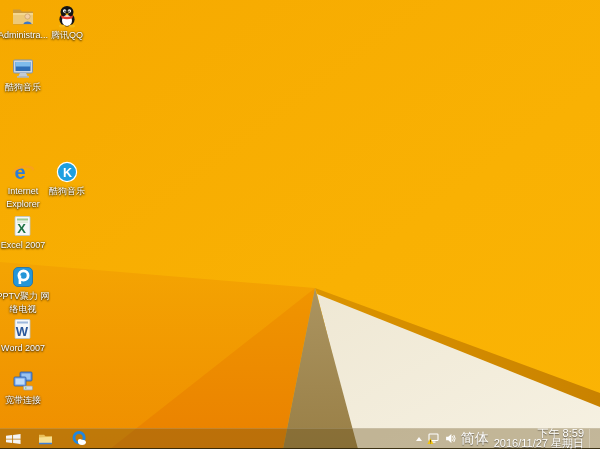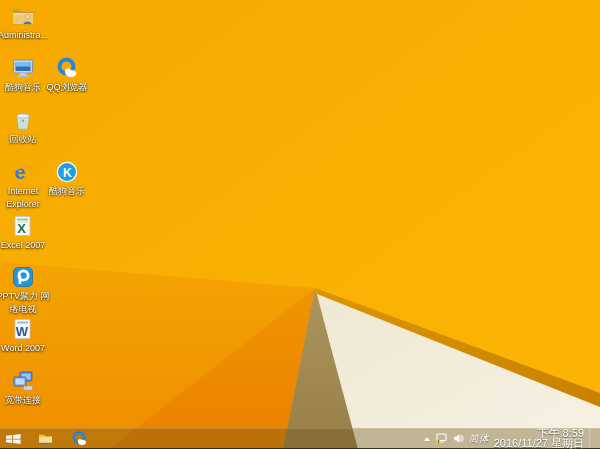--- a/index.html
+++ b/index.html
@@ -14,21 +14,21 @@
       white-space:nowrap;text-shadow:0 1px 2px rgba(0,0,0,.85),0 0 2px rgba(0,0,0,.6);}
   .dl:empty{margin-top:0;}
 
   
   .taskbar{position:absolute;left:0;bottom:0;width:600px;height:21px;box-sizing:border-box;
            background:rgba(104,80,26,0.36);border-top:1px solid rgba(255,255,255,0.14);
            border-bottom:1px solid rgba(46,36,8,0.9);display:flex;align-items:center;}
   .tb-left{display:flex;align-items:center;height:100%;}
   .tb-btn{width:26px;height:100%;display:flex;align-items:center;justify-content:center;}
   .tb-right{margin-left:auto;display:flex;align-items:center;height:100%;gap:5px;padding-right:6px;}
-  .tray-ime{font-size:10px;color:#fff;text-shadow:0 1px 1px rgba(0,0,0,.5);font-style:italic;}
+  .tray-ime{font-size:14px;color:#fff;text-shadow:0 1px 1px rgba(0,0,0,.5);}
   .tray-clock{display:flex;flex-direction:column;align-items:flex-end;justify-content:center;
               font-size:11px;line-height:9.5px;color:#fff;text-shadow:0 1px 1px rgba(0,0,0,.5);min-width:62px;}
   .arrow-up{width:0;height:0;border-left:3.5px solid transparent;border-right:3.5px solid transparent;
             border-bottom:4.5px solid #fff;opacity:.95;}
   .show-desktop{width:4px;height:100%;border-left:1px solid rgba(255,255,255,0.25);}
 </style>
 </head>
 <body>
 
 <div class="screen">
@@ -74,53 +74,51 @@
       <path d="M2 5.5 h7 l2 2 h11 v13 H2z" fill="#C99A3F"></path>
       <path d="M2 9 h20 v11 H2z" fill="#EDC978"></path>
       <path d="M2 9 h20 v2 H2z" fill="#F4D78F"></path>
       <circle cx="16.5" cy="12.5" r="2.6" fill="#F3CFA5" stroke="#B98B55" stroke-width="0.5"></circle>
       <path d="M12.5 20 c0-3.4 8-3.4 8 0z" fill="#3C78C8"></path>
     </svg>
     <span class="dl">Administra...</span>
     <span class="dl"></span>
   </div>
 
+  <div class="dicon" style="left:44px;top:4px">
+    <svg class="ig" viewBox="0 0 24 24">
+      <ellipse cx="12" cy="8" rx="6.5" ry="6" fill="#141414"></ellipse>
+      <ellipse cx="12" cy="15.5" rx="7.6" ry="7" fill="#141414"></ellipse>
+      <ellipse cx="12" cy="16.5" rx="5" ry="5.4" fill="#ffffff"></ellipse>
+      <circle cx="9.6" cy="7" r="1.7" fill="#fff"></circle>
+        <circle cx="14.4" cy="7" r="1.7" fill="#fff"></circle>
+      <circle cx="10" cy="7.2" r="0.75" fill="#000"></circle>
+        <circle cx="14" cy="7.2" r="0.75" fill="#000"></circle>
+      <path d="M10 9.6 h4 l-2 2.2z" fill="#F6B916"></path>
+      <path d="M5.8 11.2 q6.2 3.2 12.4 0 l-1 3 q-5.2 2.2 -10.4 0z" fill="#E43D30"></path>
+      <ellipse cx="7" cy="22" rx="3" ry="1.5" fill="#F6B916"></ellipse>
+      <ellipse cx="17" cy="22" rx="3" ry="1.5" fill="#F6B916"></ellipse>
+    </svg>
+    <span class="dl">腾讯QQ</span>
+    <span class="dl"></span>
+  </div>
 
   <div class="dicon" style="left:0;top:56px">
     <svg class="ig" viewBox="0 0 24 24">
       <rect x="2.5" y="4" width="19" height="13" rx="1.2" fill="#CBD6E3" stroke="#8095AC" stroke-width="1"></rect>
       <rect x="4.5" y="6" width="15" height="9" fill="#2F6FB8"></rect>
       <rect x="4.5" y="6" width="15" height="4.5" fill="#7FBCEC"></rect>
       <path d="M9 17 h6 l1.5 3 h-9z" fill="#C2CAD4"></path>
       <rect x="6" y="20" width="12" height="1.8" rx="0.5" fill="#AEB8C4"></rect>
     </svg>
     <span class="dl">酷狗音乐</span>
     <span class="dl"></span>
   </div>
 
-  <div class="dicon" style="left:44px;top:56px">
-    <svg class="ig" viewBox="0 0 24 24">
-      <circle cx="11.5" cy="10.5" r="7" fill="none" stroke="#1E88E0" stroke-width="4"></circle>
-      <ellipse cx="16" cy="17.5" rx="5.4" ry="3.5" fill="#fff"></ellipse>
-      <circle cx="13" cy="15.5" r="3" fill="#fff"></circle>
-    </svg>
-    <span class="dl">QQ浏览器</span>
-    <span class="dl"></span>
-  </div>
-
-  <div class="dicon" style="left:0;top:108px">
-    <svg class="ig" viewBox="0 0 24 24">
-      <path d="M6 8 l1.6 13 h8.8 L18 8z" fill="#DCEBF6" fill-opacity="0.88" stroke="#9FBACC" stroke-width="0.8"></path>
-      <ellipse cx="12" cy="8" rx="6.2" ry="2" fill="#EEF6FC" stroke="#9FBACC" stroke-width="0.8"></ellipse>
-      <path d="M9.2 10.5 l0.7 9.5 M12 10.8 v9.4 M14.8 10.5 l-0.7 9.5" stroke="#B7D2E2" stroke-width="0.8" fill="none"></path>
-      <path d="M10.5 13.5 l1.5-2.2 1.5 2.2z" fill="#58A858"></path>
-    </svg>
-    <span class="dl">回收站</span>
-    <span class="dl"></span>
-  </div>
+
 
 
   <div class="dicon" style="left:0;top:160px">
     <svg class="ig" viewBox="0 0 24 24">
       <text x="3.5" y="18.5" font-size="20" font-weight="bold" fill="#2E7CD6" font-family="Liberation Sans,sans-serif">e</text>
       <path d="M2 13.5 C2.5 6.5 21 4 22 9.5" stroke="#F9A11B" stroke-width="2.2" fill="none" stroke-linecap="round"></path>
     </svg>
     <span class="dl">Internet</span>
     <span class="dl">Explorer</span>
   </div>

